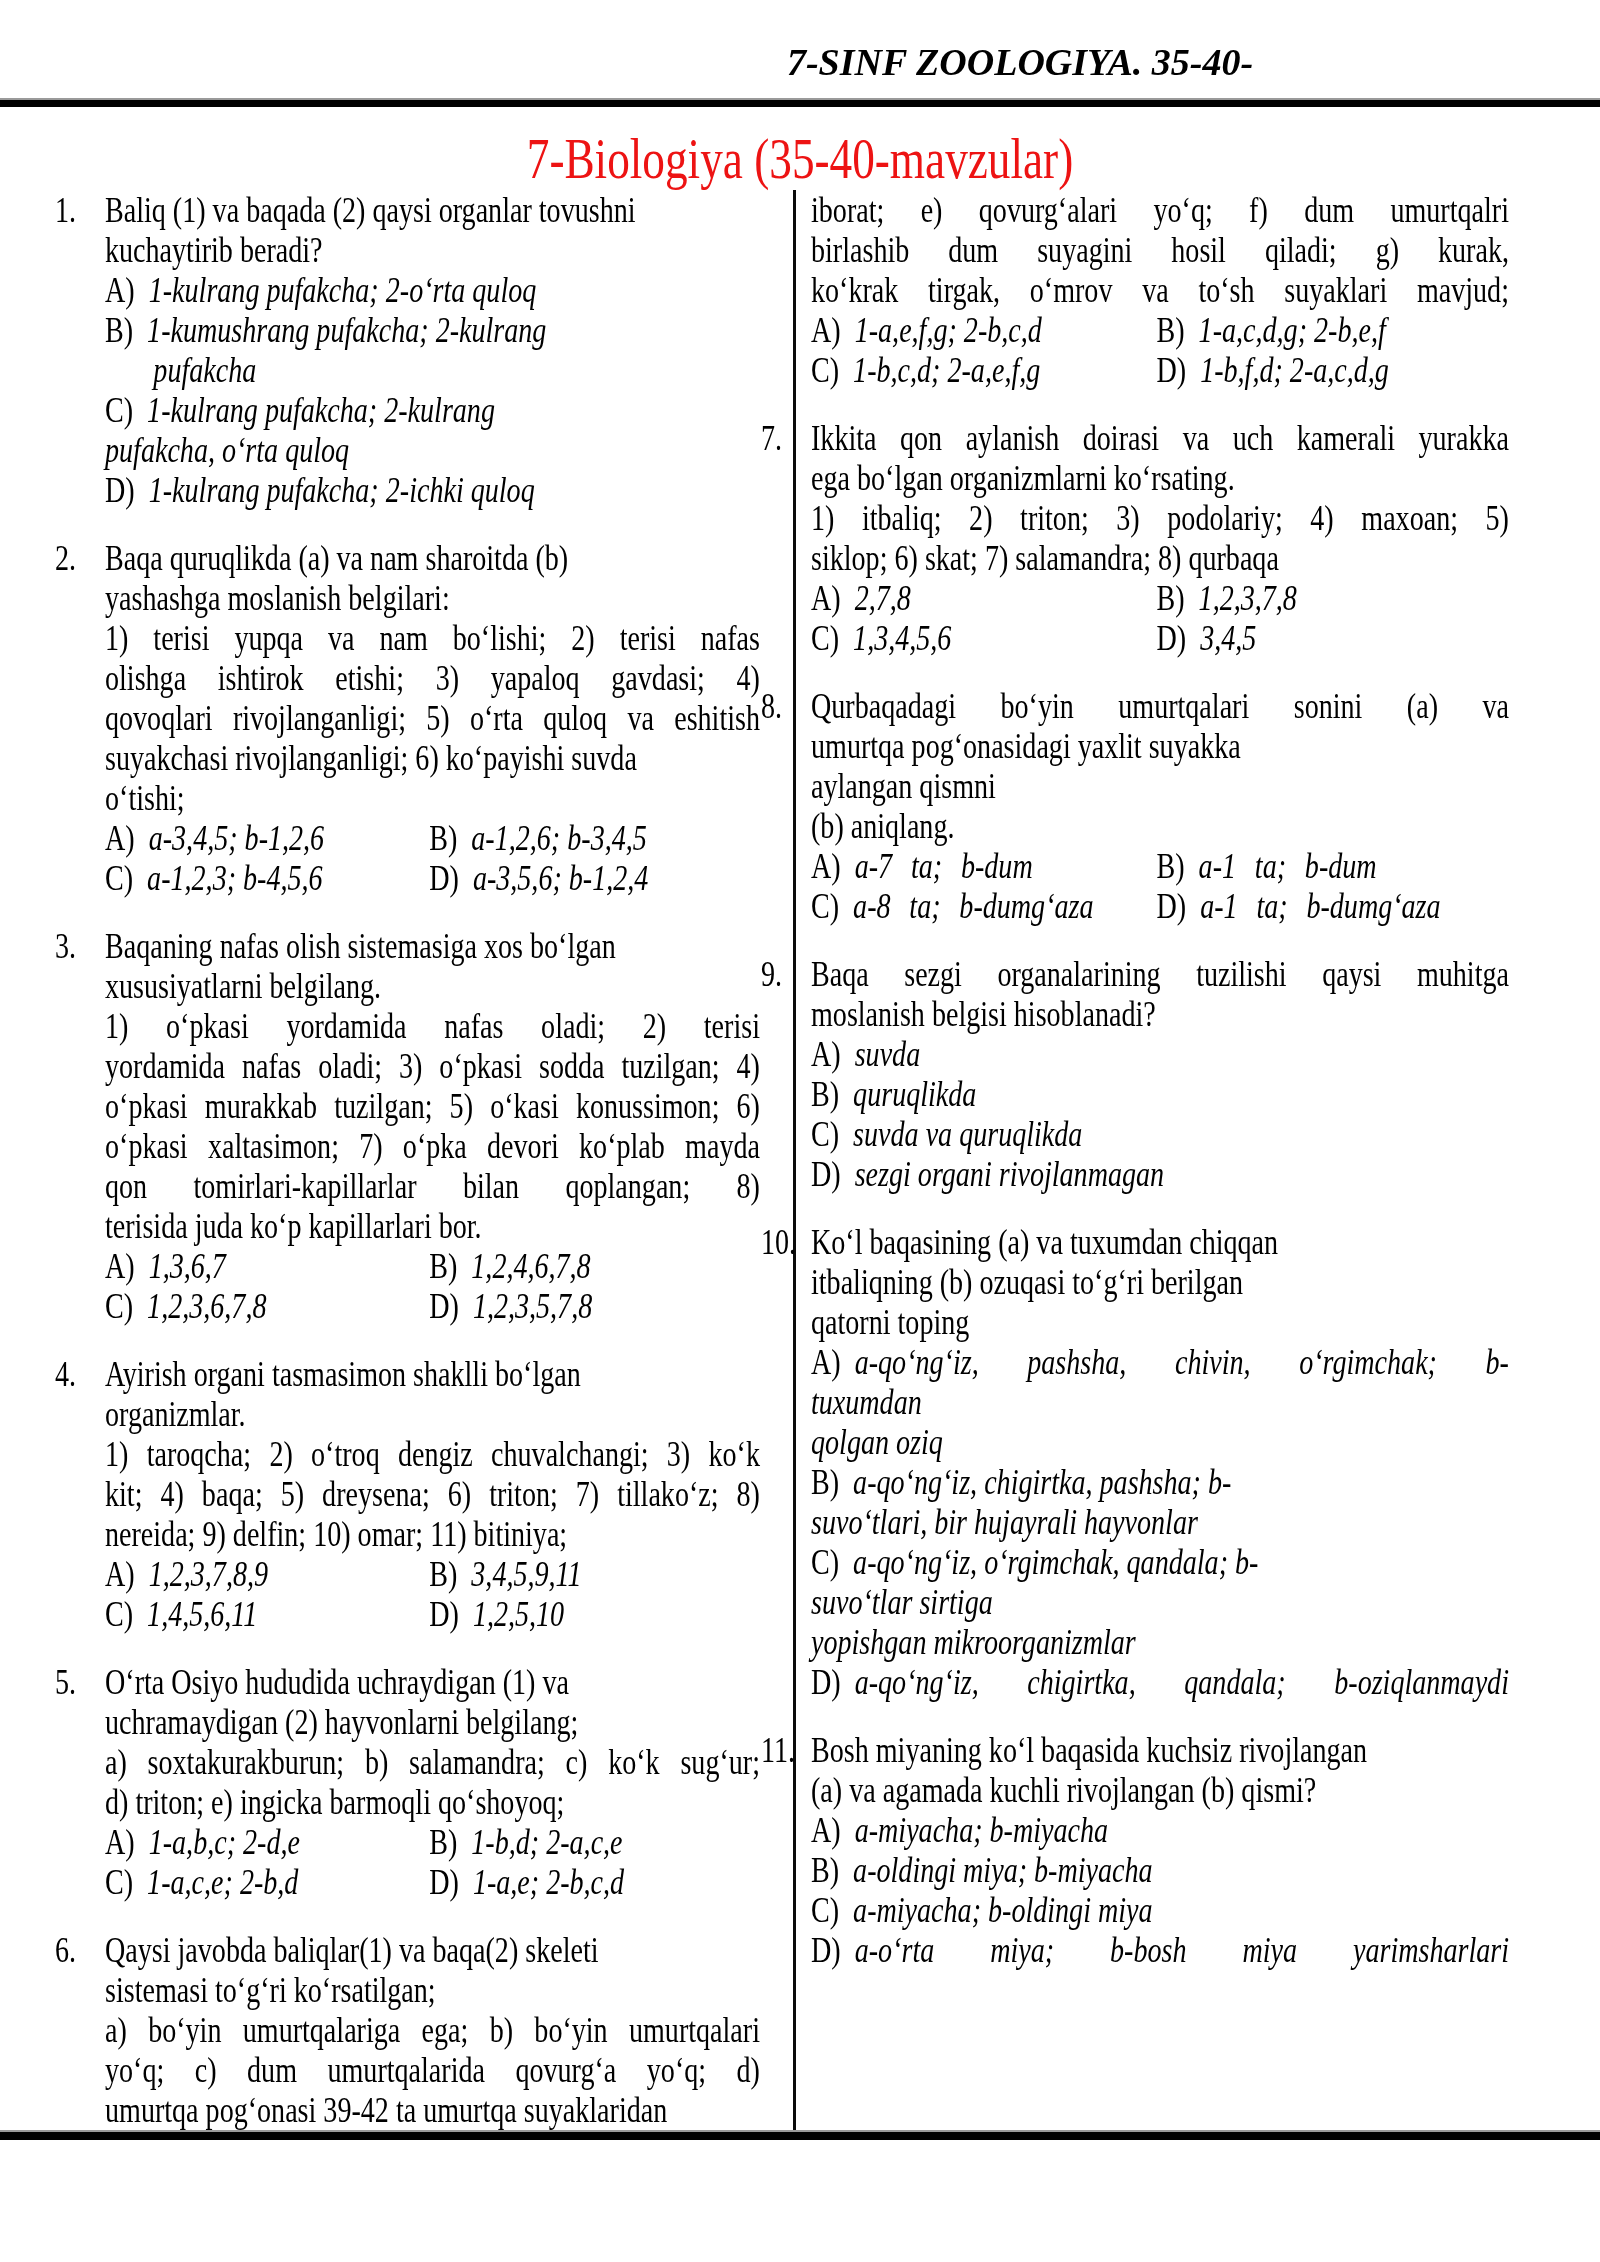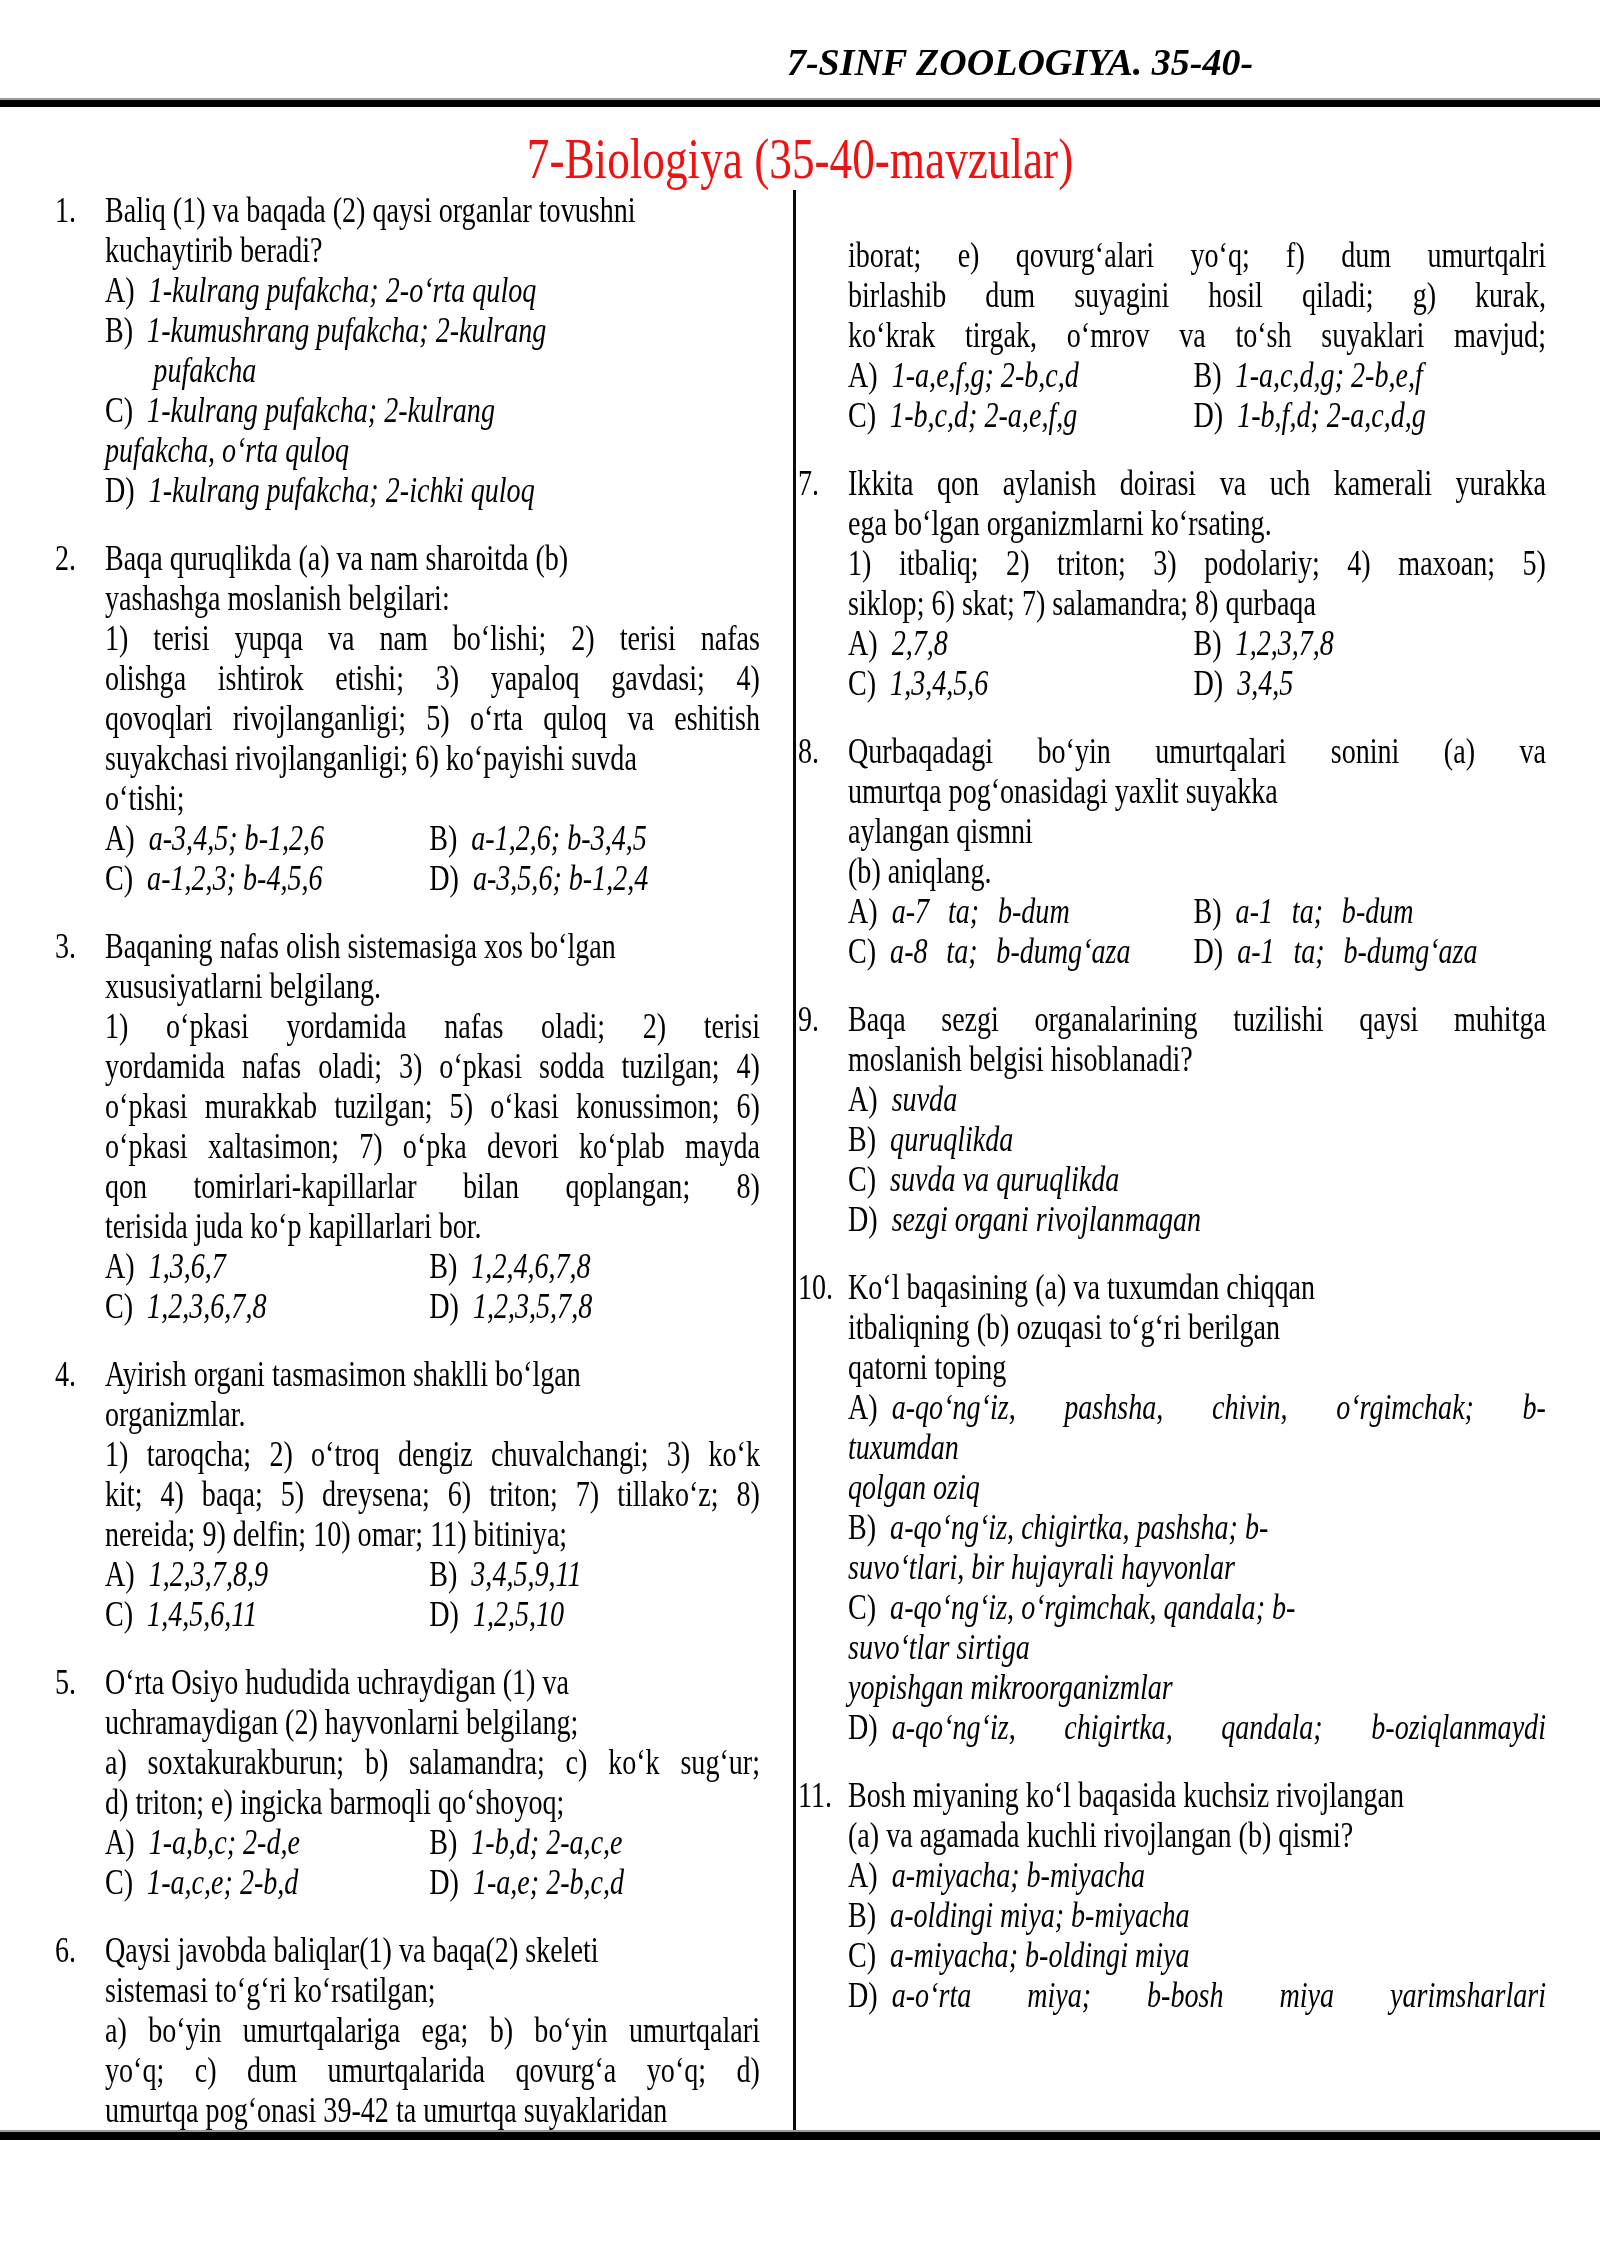--- a/index.html
+++ b/index.html
@@ -19,21 +19,21 @@
   .rule-bottom{top:2130px;height:10px;}
   .doc-title{
     position:absolute;top:128px;left:0;width:1600px;text-align:center;
     font-size:58px;line-height:62px;font-weight:normal;
     transform:scaleX(.78);transform-origin:50% 0;white-space:nowrap;
   }
   .divider{position:absolute;left:793px;top:190px;width:3px;height:1940px;background:#0a0a0a;}
   
   .col{position:absolute;top:190px;font-size:36px;line-height:40px;}
   #col-left{left:55px;width:705px;}
-  #col-right{left:798px;width:748px;margin-top:45px;}
+  #col-right{left:761px;width:748px;}
   .question{position:relative;padding-left:50px;margin-top:28px;}
   .question:first-child{margin-top:0;}
   .qnum{position:absolute;left:0;top:0;transform:scaleX(.78);transform-origin:0 0;}
   .ln,.optrow{
     width:128.2%;transform:scaleX(.78);transform-origin:0 0;
     white-space:nowrap;
   }
   .st{white-space:normal;text-align:justify;text-align-last:justify;}
   .olabel{font-style:normal;margin-right:18px;display:inline;}
   .oval{font-style:italic;}

